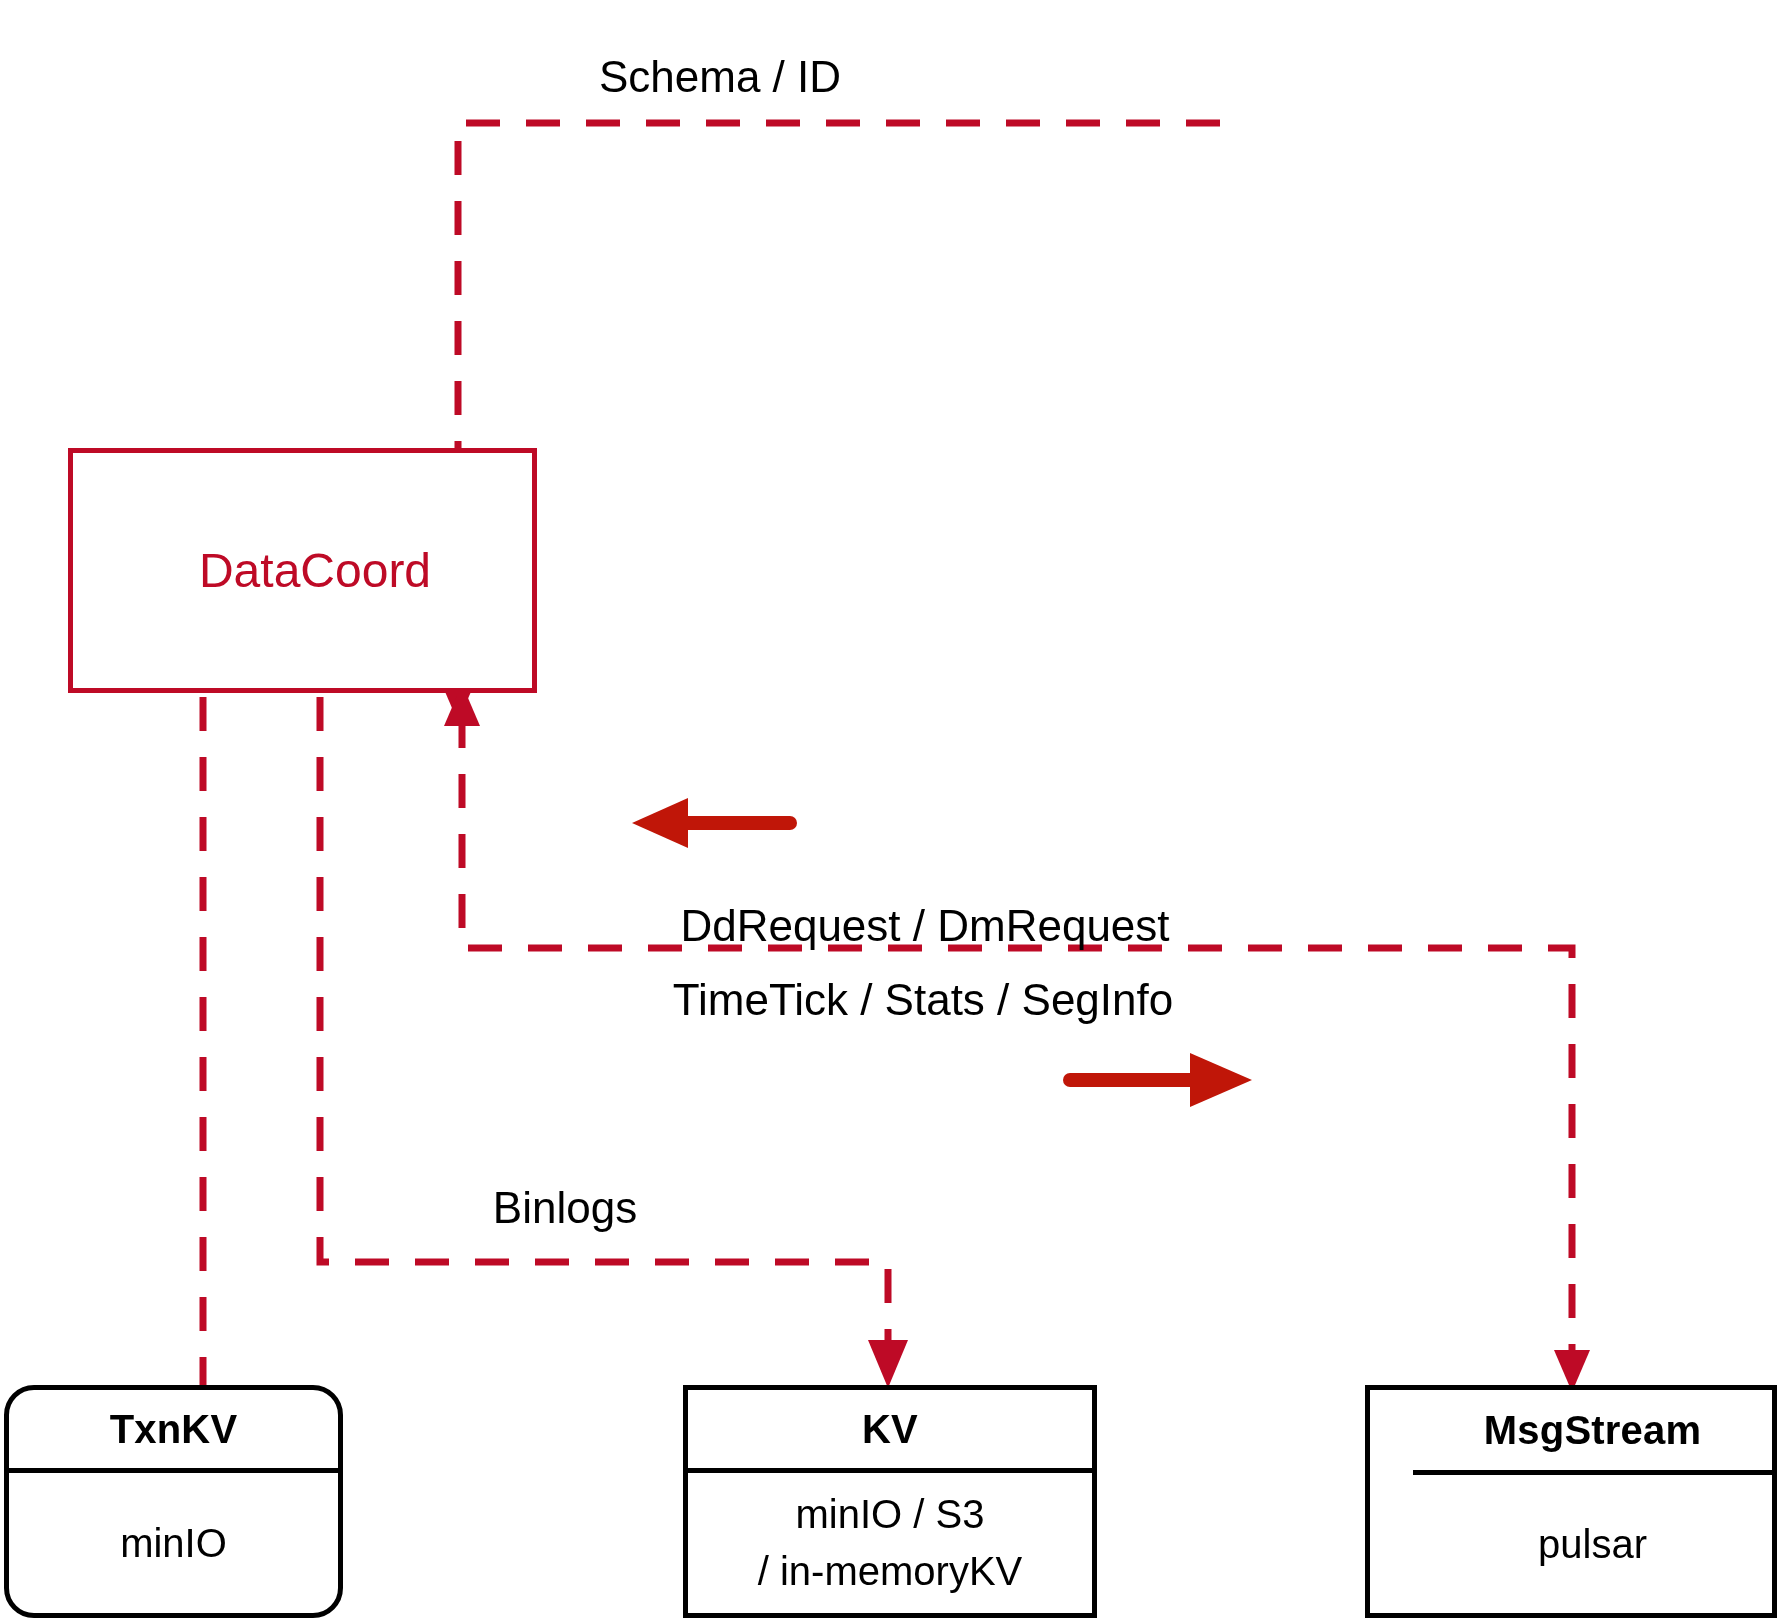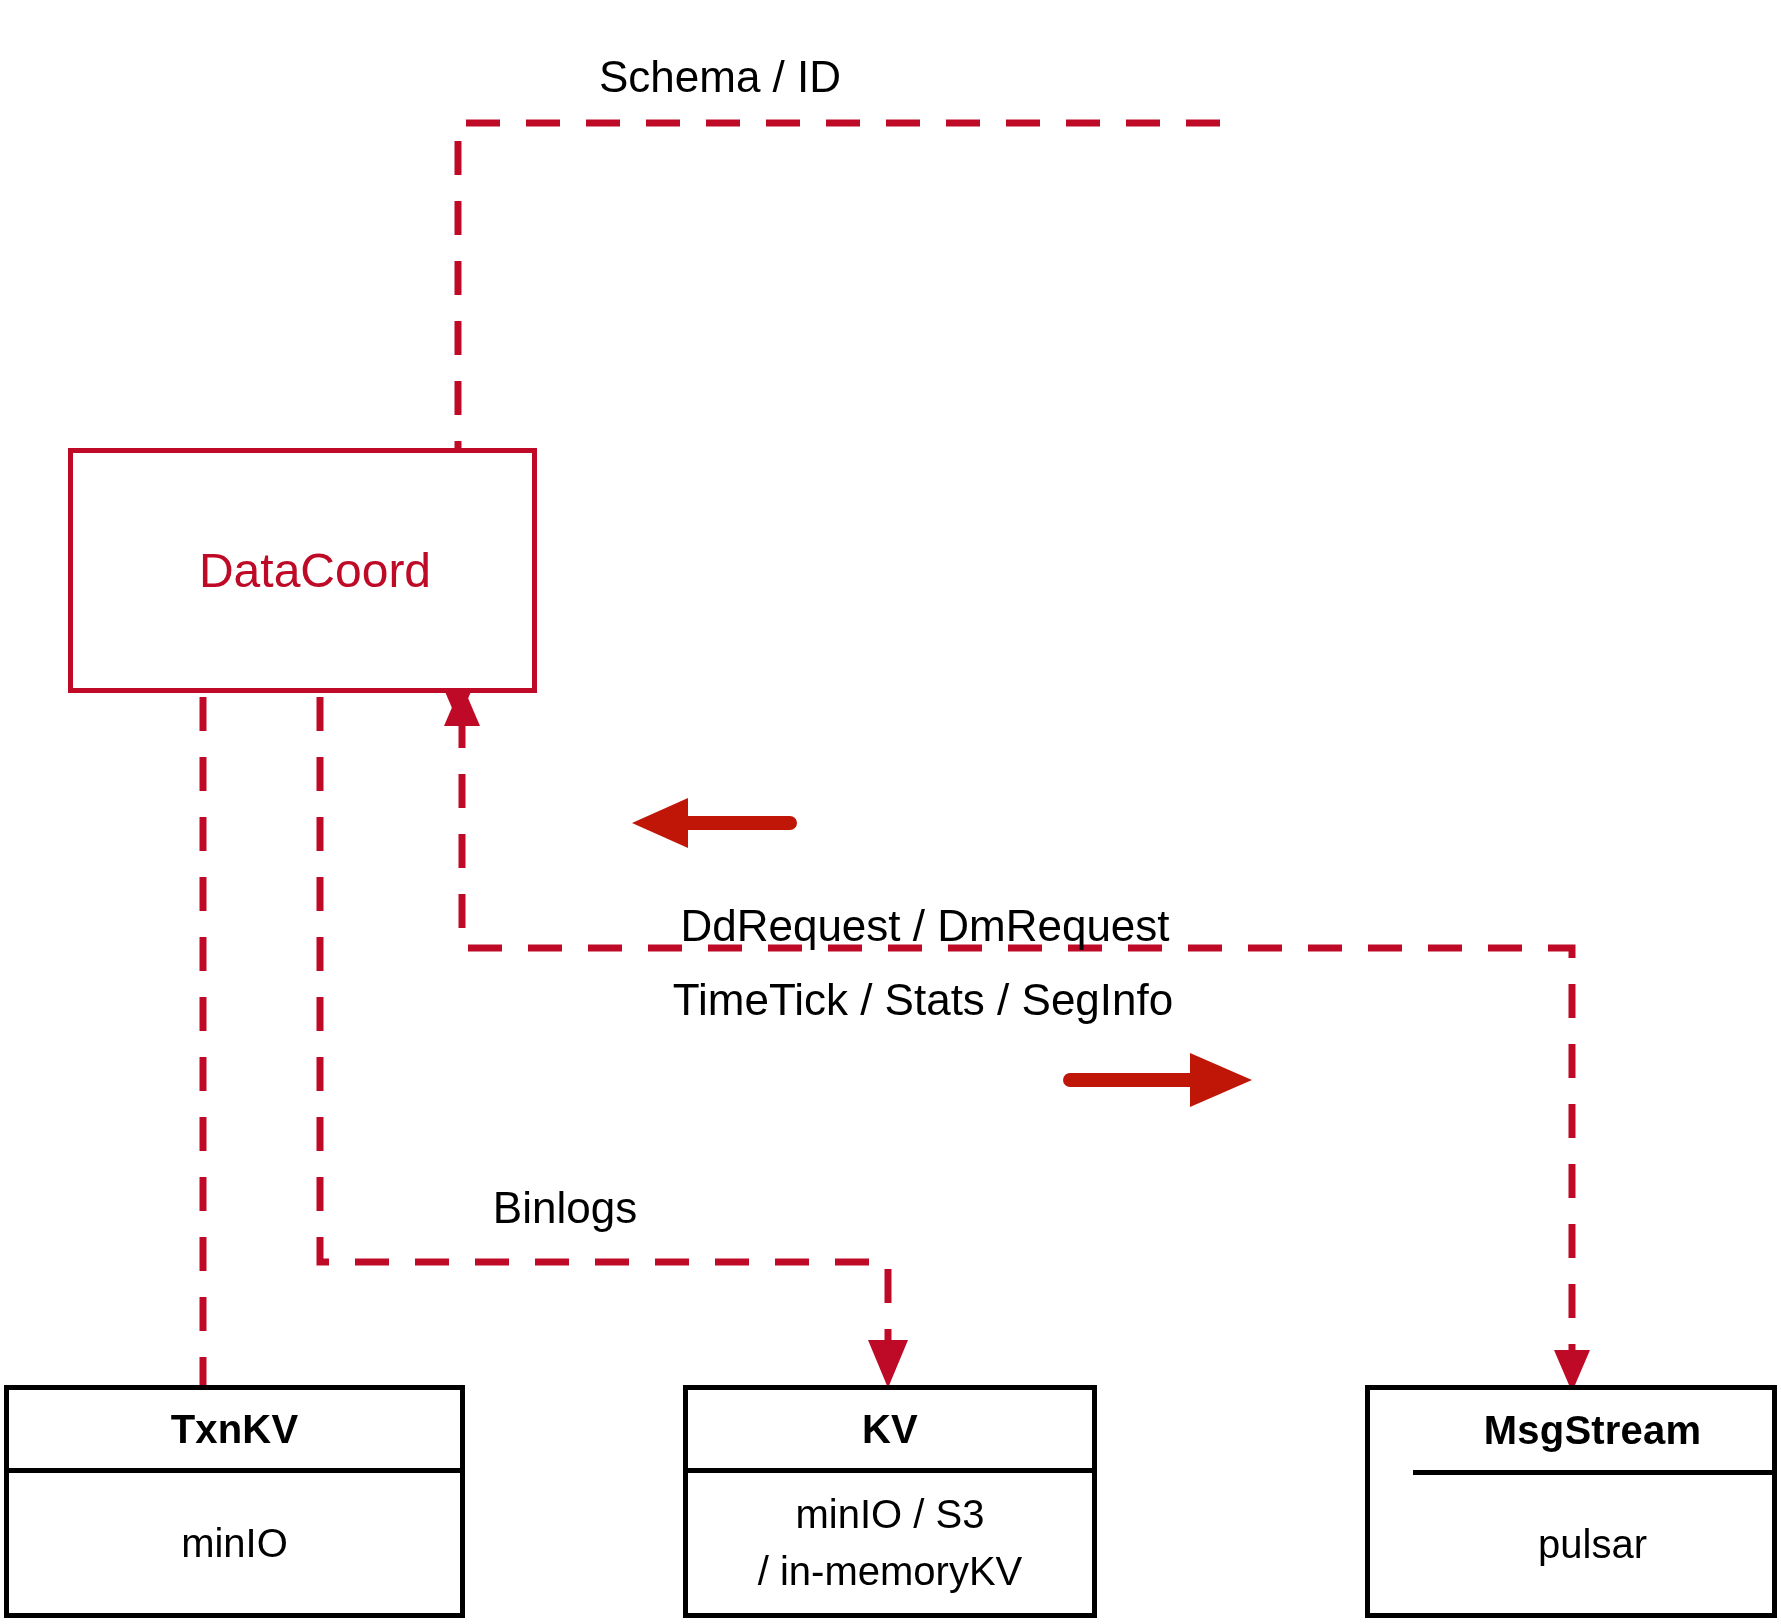--- a/index.html
+++ b/index.html
@@ -131,21 +131,21 @@
       <path d="M1070,1080 L1195,1080" stroke="#C01608" stroke-width="14" stroke-linecap="round" fill="none"></path>
       <path d="M1252,1080 L1190,1053 L1190,1107 Z" fill="#C01608"></path>
     </g>
   </svg>
 
 
   <div class="box red" style="left:68px; top:448px; width:469px; height:245px;padding-left:25px;">
     <div class="box-single-label">DataCoord</div>
   </div>
 
-  <div class="box black" style="left:4px; top:1385px; width:461px; height:233px;">
+  <div class="box black" style="left:4px; top:1385px; width:339px; height:233px;border-radius:30px;">
     <div class="box-title" style="height:78px;">TxnKV</div>
     <div class="box-divider"></div>
     <div class="box-body">
       <span>minIO</span>
     </div>
   </div>
 
   <div class="box black" style="left:683px; top:1385px; width:414px; height:233px;">
     <div class="box-title" style="height:78px;">KV</div>
     <div class="box-divider"></div>

